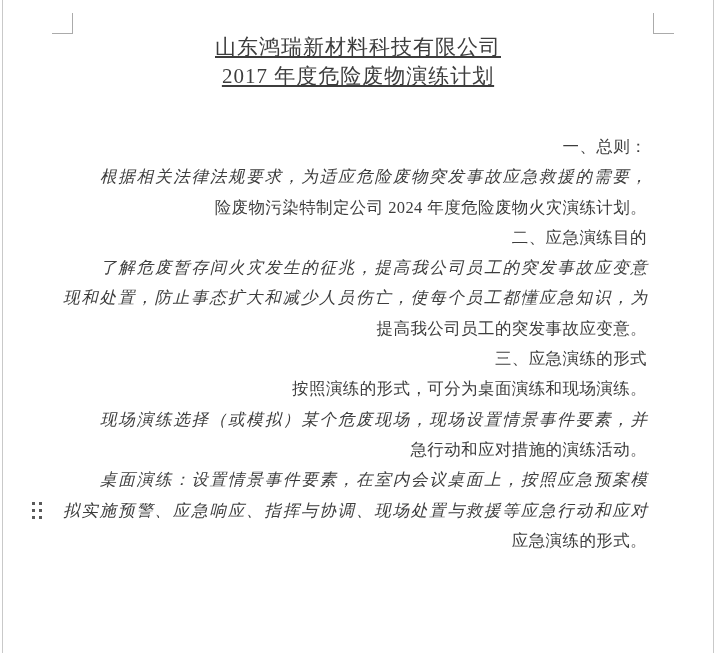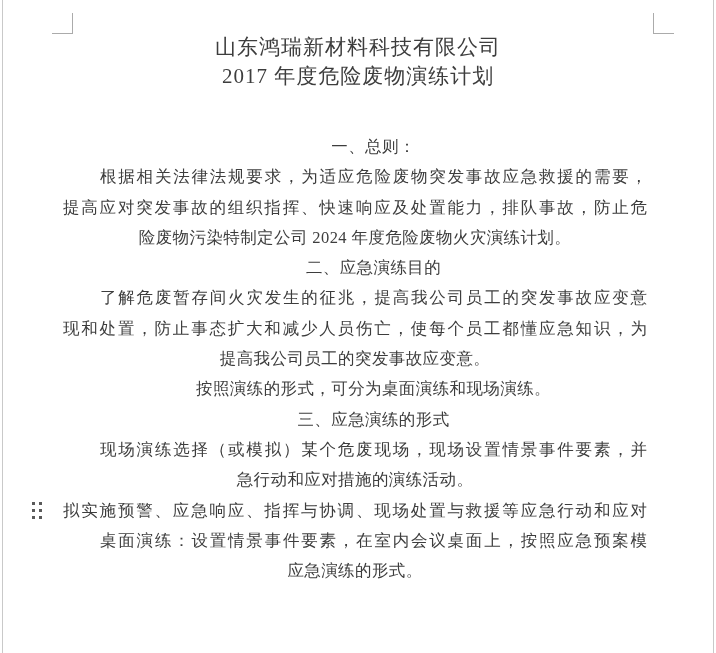--- a/index.html
+++ b/index.html
@@ -16,27 +16,27 @@
   .edge.left{left:2px;}
   .edge.right{left:713px;}
 
   
   .cropmark{position:absolute;width:21px;height:21px;top:13px;}
   .cropmark.tl{left:52px;border-right:1px solid var(--corner-mark);border-bottom:1px solid var(--corner-mark);}
   .cropmark.tr{left:653px;border-left:1px solid var(--corner-mark);border-bottom:1px solid var(--corner-mark);}
 
   
   .title{position:absolute;top:33px;left:0;width:716px;text-align:center;}
-  .title-line{font-size:21px;line-height:29px;letter-spacing:1px;white-space:nowrap;}
+  .title-line{font-size:21px;line-height:29px;letter-spacing:1px;white-space:nowrap;text-decoration:underline;}
 
   
   .doc-body{position:absolute;top:132px;left:63px;width:584px;}
   .line{font-size:16.5px;line-height:30.3px;white-space:nowrap;
-        text-align:center;letter-spacing:0.4px;}
-  .line.full{white-space:normal;text-align:justify;text-align-last:justify;letter-spacing:0;}
+        text-align:right;letter-spacing:0.4px;}
+  .line.full{white-space:normal;text-align:justify;text-align-last:justify;letter-spacing:0;font-style:italic;}
   .line.first{text-indent:37px;}
 
   
   .dots-marker{position:absolute;left:32px;top:502px;display:grid;
                grid-template-columns:3px 3px;grid-template-rows:3px 3px 3px;
                column-gap:4px;row-gap:4px;}
   .dots-marker .dot{width:3px;height:3px;background:var(--dots);}
 </style>
 </head>
 <body>
@@ -50,32 +50,31 @@
   <div class="cropmark tr"></div>
 
   <div class="title">
     <div class="title-line">山东鸿瑞新材料科技有限公司</div>
     <div class="title-line">2017 年度危险废物演练计划</div>
   </div>
 
   <div class="doc-body" id="doc-body">
       <div class="line first">一、总则：</div>
       <div class="line first full">根据相关法律法规要求，为适应危险废物突发事故应急救援的需要，</div>
-      <div class="line full">提高应对突发事故的组织指挥、快速响应及处置能力，排队事故，防止危</div>
       <div class="line">险废物污染特制定公司 2024 年度危险废物火灾演练计划。</div>
       <div class="line first">二、应急演练目的</div>
       <div class="line first full">了解危废暂存间火灾发生的征兆，提高我公司员工的突发事故应变意</div>
       <div class="line full">现和处置，防止事态扩大和减少人员伤亡，使每个员工都懂应急知识，为</div>
       <div class="line">提高我公司员工的突发事故应变意。</div>
+      <div class="line first">三、应急演练的形式</div>
       <div class="line first">按照演练的形式，可分为桌面演练和现场演练。</div>
-      <div class="line first">三、应急演练的形式</div>
       <div class="line first full">现场演练选择（或模拟）某个危废现场，现场设置情景事件要素，并</div>
       <div class="line">急行动和应对措施的演练活动。</div>
+      <div class="line first full">桌面演练：设置情景事件要素，在室内会议桌面上，按照应急预案模</div>
       <div class="line full">拟实施预警、应急响应、指挥与协调、现场处置与救援等应急行动和应对</div>
-      <div class="line first full">桌面演练：设置情景事件要素，在室内会议桌面上，按照应急预案模</div>
       <div class="line">应急演练的形式。</div>
     </div>
 
   <div class="dots-marker">
     <span class="dot"></span>
       <span class="dot"></span>
     <span class="dot"></span>
       <span class="dot"></span>
     <span class="dot"></span>
       <span class="dot"></span>

